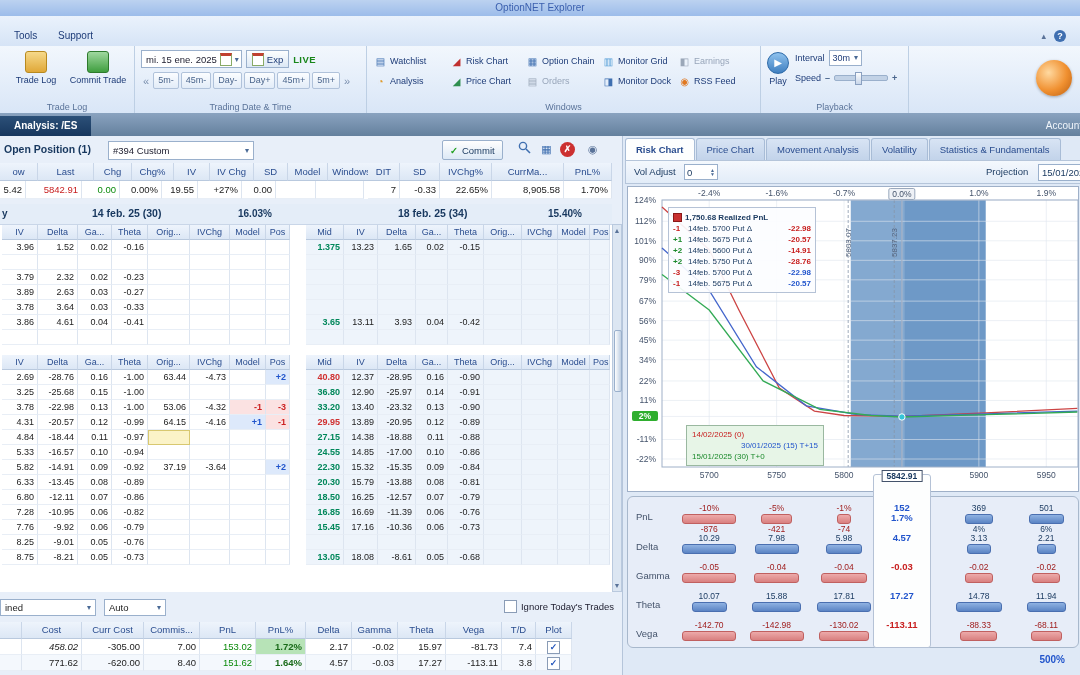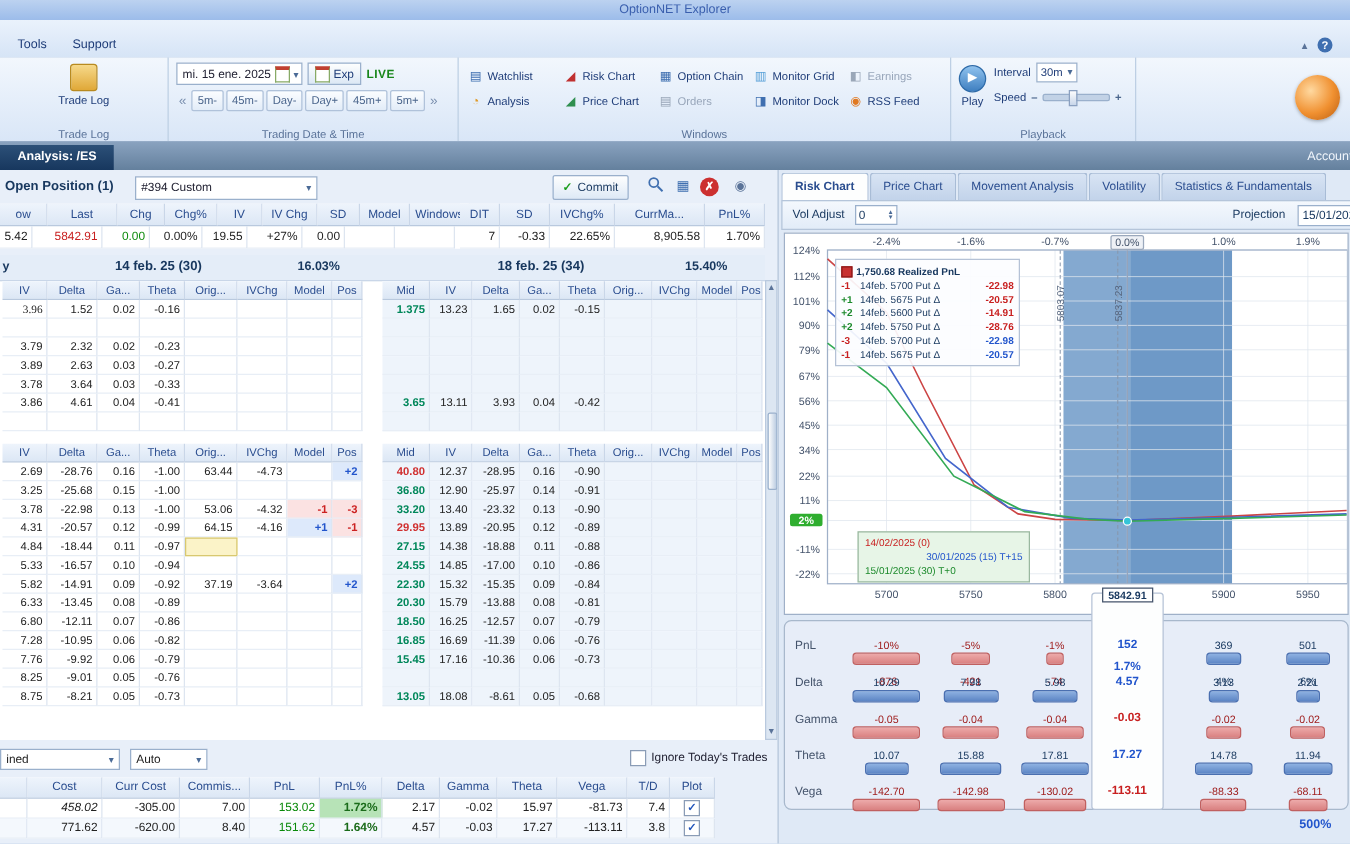--- a/index.html
+++ b/index.html
@@ -162,21 +162,21 @@
     padding:3px 5px;font-size:8px;z-index:4;}
   .dateleg div{height:11px;line-height:11px;white-space:nowrap;}
   .dl-red{color:#c82020;}.dl-blue{color:#2255cc;text-align:right;}.dl-green{color:#1c8a2c;}
   .greeks{position:absolute;left:4px;top:360px;width:452px;height:152px;background:#e7edf8;
     border:1px solid #a8b8cc;border-radius:6px;box-sizing:border-box;}
   .curstrip{position:absolute;left:250px;top:338px;width:56px;height:172px;background:#fdfefe;
     border:1px solid #b5c2d6;border-radius:3px;z-index:1;}
   .grow{position:absolute;left:0;width:452px;height:28px;z-index:2;}
   .grlabel{position:absolute;left:8px;top:8px;font-size:9.5px;color:#44536b;}
   .gcell{position:absolute;width:60px;text-align:center;}
-  .gval{font-size:8.5px;line-height:10px;white-space:nowrap;margin-top:8px;}
+  .gval{font-size:8.5px;line-height:10px;white-space:nowrap;}
   .gval.vpos{color:#17375e;}.gval.vneg{color:#a02020;}
   .gval.cur{font-size:9.5px;font-weight:bold;}
   .gval.cur.vpos{color:#2255cc;}.gval.cur.vneg{color:#c82020;}
   .gbar{height:8px;border-radius:3px;margin:1px auto 0 auto;}
   .gbar.bpos{background:linear-gradient(#8fb2e2,#5b84c4);border:1px solid #4a6fb0;}
   .gbar.bneg{background:linear-gradient(#edaaaa,#d98080);border:1px solid #c06060;}
   .zoomlbl{position:absolute;right:16px;top:518px;font-size:10px;font-weight:bold;color:#2255cc;}
 </style>
 </head>
 <body>
@@ -195,20 +195,24 @@
       <span class="helpico">?</span>
     </span>
   </div>
 
   <div class="ribbon">
     <div class="rgroup g-trade">
       <div style="display:flex;">
         <div class="bigbtn">
           <span class="bicon ic-tradelog"></span>
           <span>Trade Log</span>
+        </div>
+        <div class="bigbtn">
+          <span class="bicon ic-commit"></span>
+          <span>Commit Trade</span>
         </div>
       </div>
       <div class="rglabel">Trade Log</div>
     </div>
     <div class="rgroup g-date">
       <div class="drow1">
         <span class="dateinput">
           <span>mi. 15 ene. 2025</span>
           <span class="calglyph"></span>
           <span class="ddarrow">▾</span>
@@ -389,21 +393,21 @@
             <div class="tc th" style="width: 36px;">IV</div>
             <div class="tc th" style="width: 40px;">Delta</div>
             <div class="tc th" style="width: 34px;">Ga...</div>
             <div class="tc th" style="width: 36px;">Theta</div>
             <div class="tc th" style="width: 42px;">Orig...</div>
             <div class="tc th" style="width: 40px;">IVChg</div>
             <div class="tc th" style="width: 36px;">Model</div>
             <div class="tc th" style="width: 24px;">Pos</div>
           </div>
           <div class="trow">
-            <div class="tc" style="width: 36px; font-family: Liberation Serif, serif;">3.96</div>
+            <div class="tc" style="width: 36px;">3.96</div>
             <div class="tc" style="width: 40px;">1.52</div>
             <div class="tc" style="width: 34px;">0.02</div>
             <div class="tc" style="width: 36px;">-0.16</div>
             <div class="tc" style="width: 42px;"></div>
             <div class="tc" style="width: 40px;"></div>
             <div class="tc" style="width: 36px;"></div>
             <div class="tc" style="width: 24px;"></div>
           </div>
           <div class="trow">
             <div class="tc" style="width: 36px;"></div>

